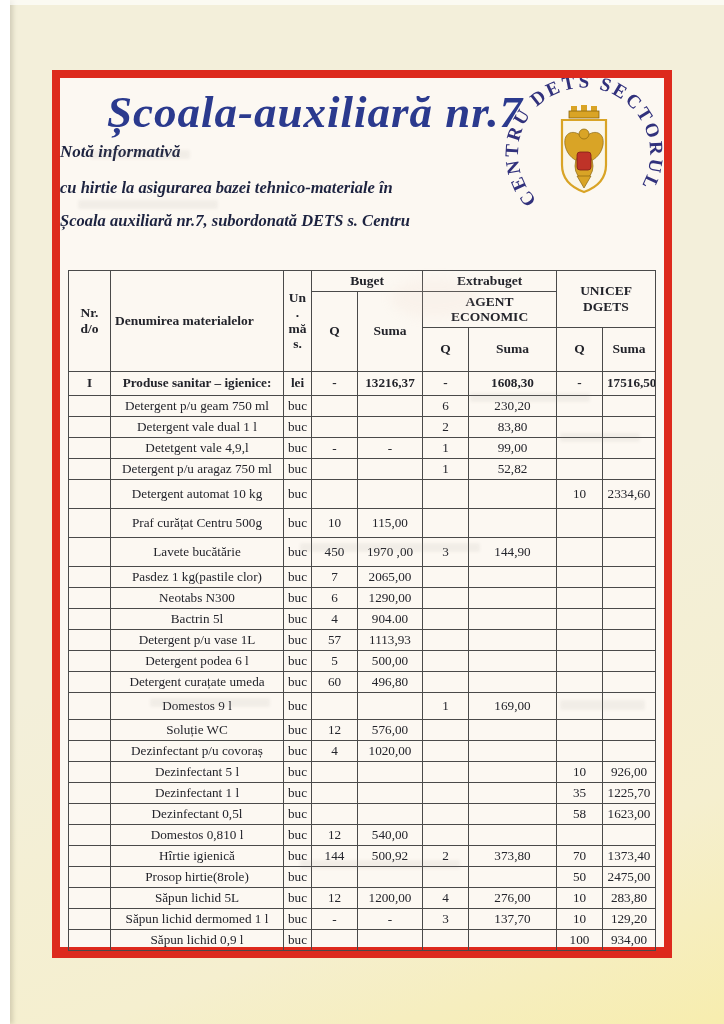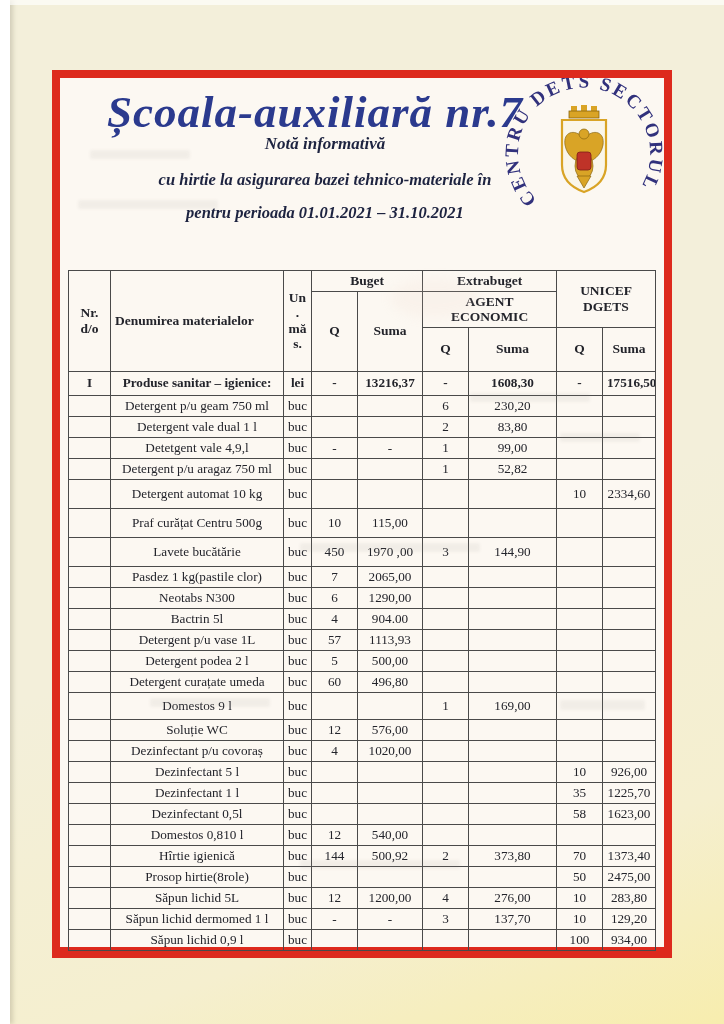--- a/index.html
+++ b/index.html
@@ -21,21 +21,21 @@
     border:8px solid var(--frame-red); border-bottom-width:11px;
     background:var(--paper);
   }
   .doc-title{
     position:absolute; left:0; top:8px; width:510px; text-align:center;
     font-size:45px; font-weight:bold; font-style:italic; color:var(--title-blue);
     letter-spacing:1px;
   }
   .stamp{position:absolute; left:445px; top:0px; width:158px; height:158px;}
   .subtitle{
-    position:absolute; left:0; top:56px; width:530px; text-align:center;
+    position:absolute; left:0; top:64px; width:530px; 
     font-weight:bold; font-style:italic; color:#1d2340;
   }
   .subtitle .line{margin:0 0 13px 0; font-size:16.5px; line-height:1.2;}
   .subtitle .line:first-child{margin-bottom:16px; font-size:17px;}
   table.materials{
     position:absolute; left:8px; top:192px; width:587px;
     border-collapse:collapse; table-layout:fixed;
     font-size:13.2px; color:#23242b;
   }
   table.materials th, table.materials td{
@@ -84,21 +84,21 @@
           <ellipse cx="79" cy="88" rx="9" ry="13" style="fill:var(--stamp-gold);stroke:#8a6510;stroke-width:.7"></ellipse>
           <path d="M72 98 L79 110 L86 98 Z" style="fill:var(--stamp-gold);stroke:#8a6510;stroke-width:.7"></path>
           <rect x="72" y="74" width="14" height="18" rx="3" style="fill:var(--stamp-red);stroke:#7e1f18;stroke-width:.8"></rect>
         </g>
       </svg>
     </div>
 
     <div class="subtitle">
       <p class="line">Notă informativă</p>
       <p class="line">cu hirtie la asigurarea bazei tehnico-materiale în</p>
-      <p class="line">pentru perioada 01.01.2021 – 31.10.2021</p>
+      <p class="line">Școala auxiliară nr.7, subordonată DETS s. Centru</p>
     </div>
 
     <table class="materials">
       <colgroup>
         <col style="width:42px">
           <col style="width:173px">
           <col style="width:28px">
         <col style="width:46px">
           <col style="width:65px">
         <col style="width:46px">
@@ -261,21 +261,21 @@
         <td>buc</td>
         <td>57</td>
         <td>1113,93</td>
         <td></td>
         <td></td>
         <td></td>
         <td></td>
       </tr>
           <tr>
         <td></td>
-        <td class="name">Detergent podea 2 l</td>
+        <td class="name">Detergent podea 6 l</td>
         <td>buc</td>
         <td>5</td>
         <td>500,00</td>
         <td></td>
         <td></td>
         <td></td>
         <td></td>
       </tr>
           <tr>
         <td></td>

